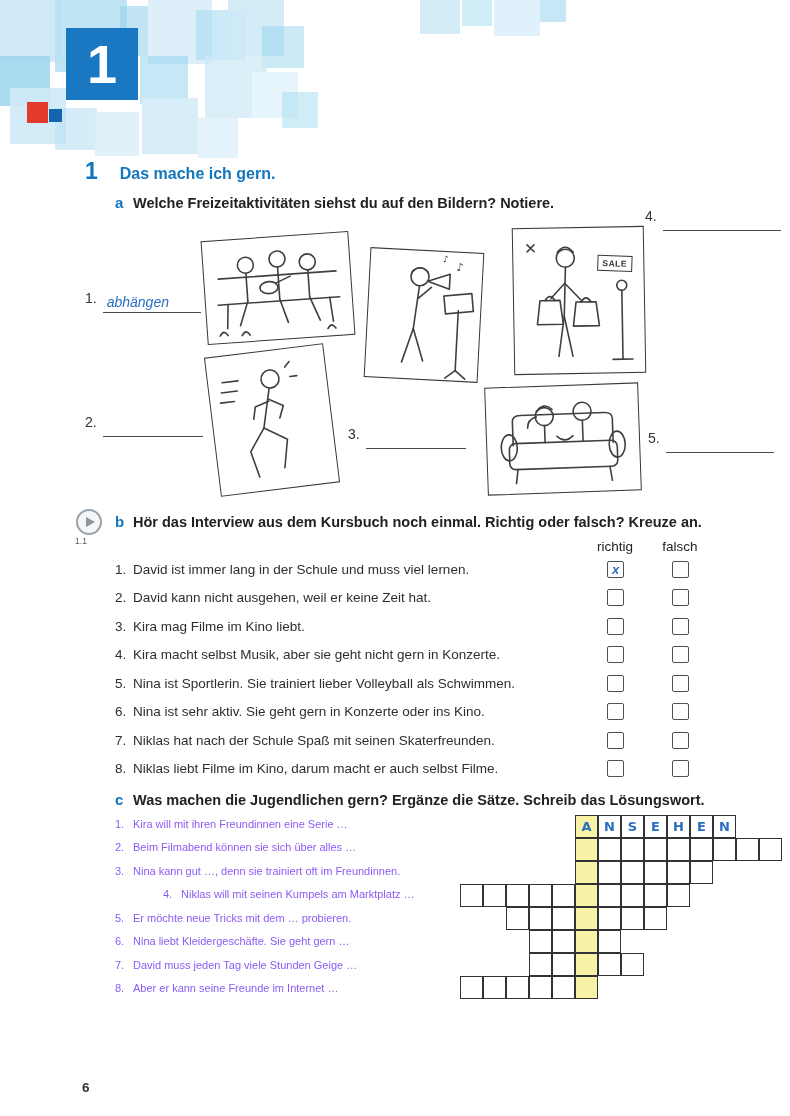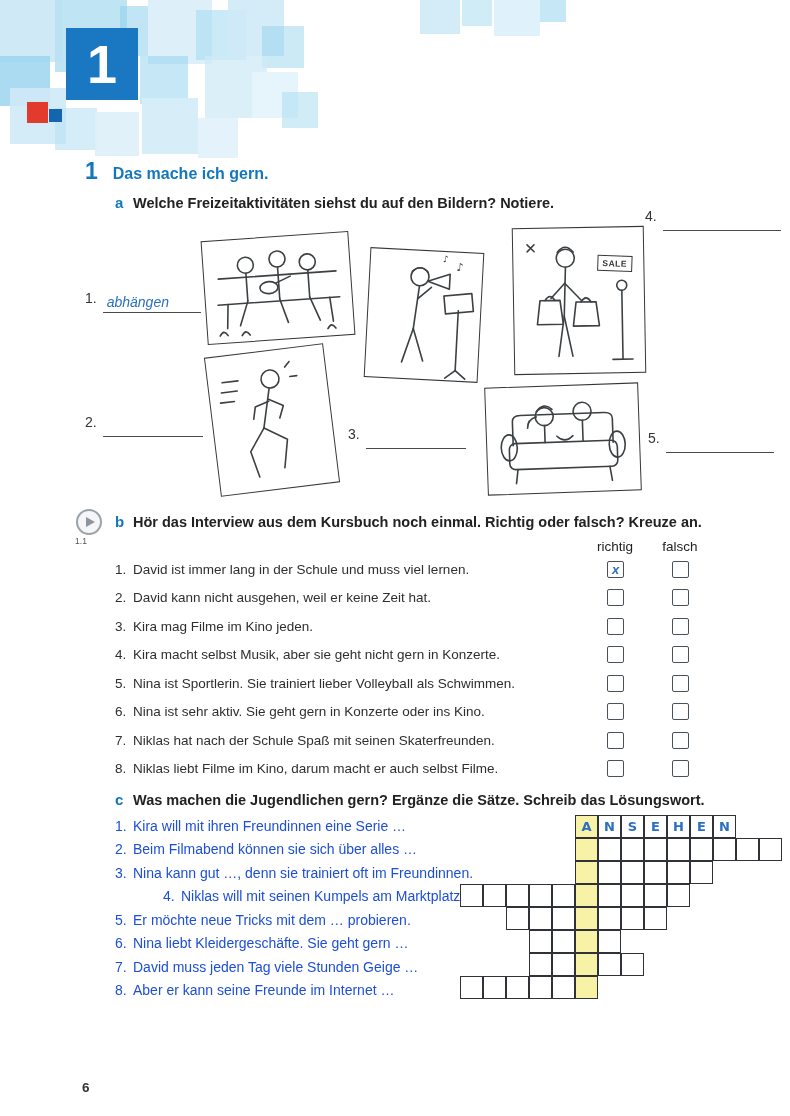--- a/index.html
+++ b/index.html
@@ -11,21 +11,21 @@
   .chapter-badge{position:absolute;left:66px;top:28px;width:72px;height:72px;background:#1a78c2;
         color:#fff;font-size:54px;font-weight:bold;display:flex;align-items:center;justify-content:center;
         line-height:1;z-index:3;}
   .sq-red{position:absolute;left:27px;top:102px;width:21px;height:21px;background:#e23a2d;z-index:4;}
   .sq-darkblue{position:absolute;left:49px;top:109px;width:13px;height:13px;background:#1464ae;z-index:4;}
 
   .page-title{position:absolute;left:200px;top:76px;font-size:46px;font-weight:bold;color:#1477bd;letter-spacing:-1px;}
 
   .sec-head{position:absolute;left:85px;top:158px;display:flex;align-items:baseline;color:#1477bd;}
   .sec-num{font-size:23px;font-weight:bold;}
-  .sec-title{font-size:16px;font-weight:bold;margin-left:15px;}
+  .sec-title{font-size:16px;font-weight:bold;margin-left:22px;}
 
   .task-head{position:absolute;display:flex;align-items:baseline;white-space:nowrap;}
   .task-letter{color:#1477bd;font-weight:bold;font-size:15px;width:18px;flex:none;}
   .task-text{font-weight:bold;font-size:14.5px;color:#222;}
 
   
   .blank{position:absolute;font-size:14px;color:#333;white-space:nowrap;}
   .blank .num{margin-right:6px;}
   .blankline{display:inline-block;border-bottom:1.6px solid #4a4a4a;height:18px;vertical-align:-4px;}
   .hand{font-style:italic;color:#2a6fc0;font-size:14px;padding-left:4px;}
@@ -46,21 +46,21 @@
   
   .col-head{position:absolute;top:539px;width:60px;text-align:center;font-size:13.5px;color:#222;}
   .tb-row{position:absolute;left:115px;width:650px;height:20px;font-size:13.5px;color:#2e2e2e;white-space:nowrap;}
   .it-num{display:inline-block;width:18px;}
   .checkbox{position:absolute;top:-1px;width:15px;height:15px;border:1.5px solid #49525a;border-radius:2px;background:#fff;
         display:flex;align-items:center;justify-content:center;}
   .cb-r{left:492px;} .cb-f{left:557px;}
   .cb-mark{font-size:13px;font-weight:bold;font-style:italic;color:#2a6fc0;line-height:1;}
 
   
-  .tc-row{position:absolute;left:115px;width:480px;font-size:14px;color:#1d4ed8;white-space:nowrap;}
+  .tc-row{position:absolute;left:115px;width:480px;font-size:11px;color:#8b5cf6;white-space:nowrap;}
   .cw-cell{position:absolute;width:23px;height:23px;box-sizing:border-box;border:1px solid #2f3337;background:#fff;
         display:flex;align-items:center;justify-content:center;z-index:1;}
   .cw-sol{background:#f8f2a6;}
   .cw-letter{font-size:13px;font-weight:bold;color:#2a6fc0;font-family:"DejaVu Sans",sans-serif;}
 
   .solution-line{position:absolute;left:115px;top:1030px;font-size:14px;font-weight:bold;color:#222;white-space:nowrap;}
   .sol-underline{display:inline-block;width:225px;border-bottom:1.6px solid #4a4a4a;height:14px;vertical-align:-3px;margin-left:6px;}
 
   .page-num{position:absolute;left:82px;top:1080px;font-size:13.5px;font-weight:bold;color:#333;}
 </style>
@@ -230,21 +230,21 @@
   </div>
 
   <div class="col-head" style="left:585px;">richtig</div>
   <div class="col-head" style="left:650px;">falsch</div>
 
   <div id="taskb-rows">
       <div class="tb-row" style="top: 562px;"><span class="it-num">1.</span><span>David ist immer lang in der Schule und muss viel lernen.</span><div class="checkbox cb-r">
           <span class="cb-mark">x</span>
         </div><div class="checkbox cb-f"></div></div>
       <div class="tb-row" style="top: 590px;"><span class="it-num">2.</span><span>David kann nicht ausgehen, weil er keine Zeit hat.</span><div class="checkbox cb-r"></div><div class="checkbox cb-f"></div></div>
-      <div class="tb-row" style="top: 619px;"><span class="it-num">3.</span><span>Kira mag Filme im Kino jeden.</span><div class="checkbox cb-r"></div><div class="checkbox cb-f"></div></div>
+      <div class="tb-row" style="top: 619px;"><span class="it-num">3.</span><span>Kira mag Filme im Kino liebt.</span><div class="checkbox cb-r"></div><div class="checkbox cb-f"></div></div>
       <div class="tb-row" style="top: 647px;"><span class="it-num">4.</span><span>Kira macht selbst Musik, aber sie geht nicht gern in Konzerte.</span><div class="checkbox cb-r"></div><div class="checkbox cb-f"></div></div>
       <div class="tb-row" style="top: 676px;"><span class="it-num">5.</span><span>Nina ist Sportlerin. Sie trainiert lieber Volleyball als Schwimmen.</span><div class="checkbox cb-r"></div><div class="checkbox cb-f"></div></div>
       <div class="tb-row" style="top: 704px;"><span class="it-num">6.</span><span>Nina ist sehr aktiv. Sie geht gern in Konzerte oder ins Kino.</span><div class="checkbox cb-r"></div><div class="checkbox cb-f"></div></div>
       <div class="tb-row" style="top: 733px;"><span class="it-num">7.</span><span>Niklas hat nach der Schule Spaß mit seinen Skaterfreunden.</span><div class="checkbox cb-r"></div><div class="checkbox cb-f"></div></div>
       <div class="tb-row" style="top: 761px;"><span class="it-num">8.</span><span>Niklas liebt Filme im Kino, darum macht er auch selbst Filme.</span><div class="checkbox cb-r"></div><div class="checkbox cb-f"></div></div>
     </div>
 
   <div class="task-head" id="task-c-head" style="left:115px;top:791px;">
     <span class="task-letter">c</span>
     <span class="task-text">Was machen die Jugendlichen gern? Ergänze die Sätze. Schreib das Lösungswort.</span>

